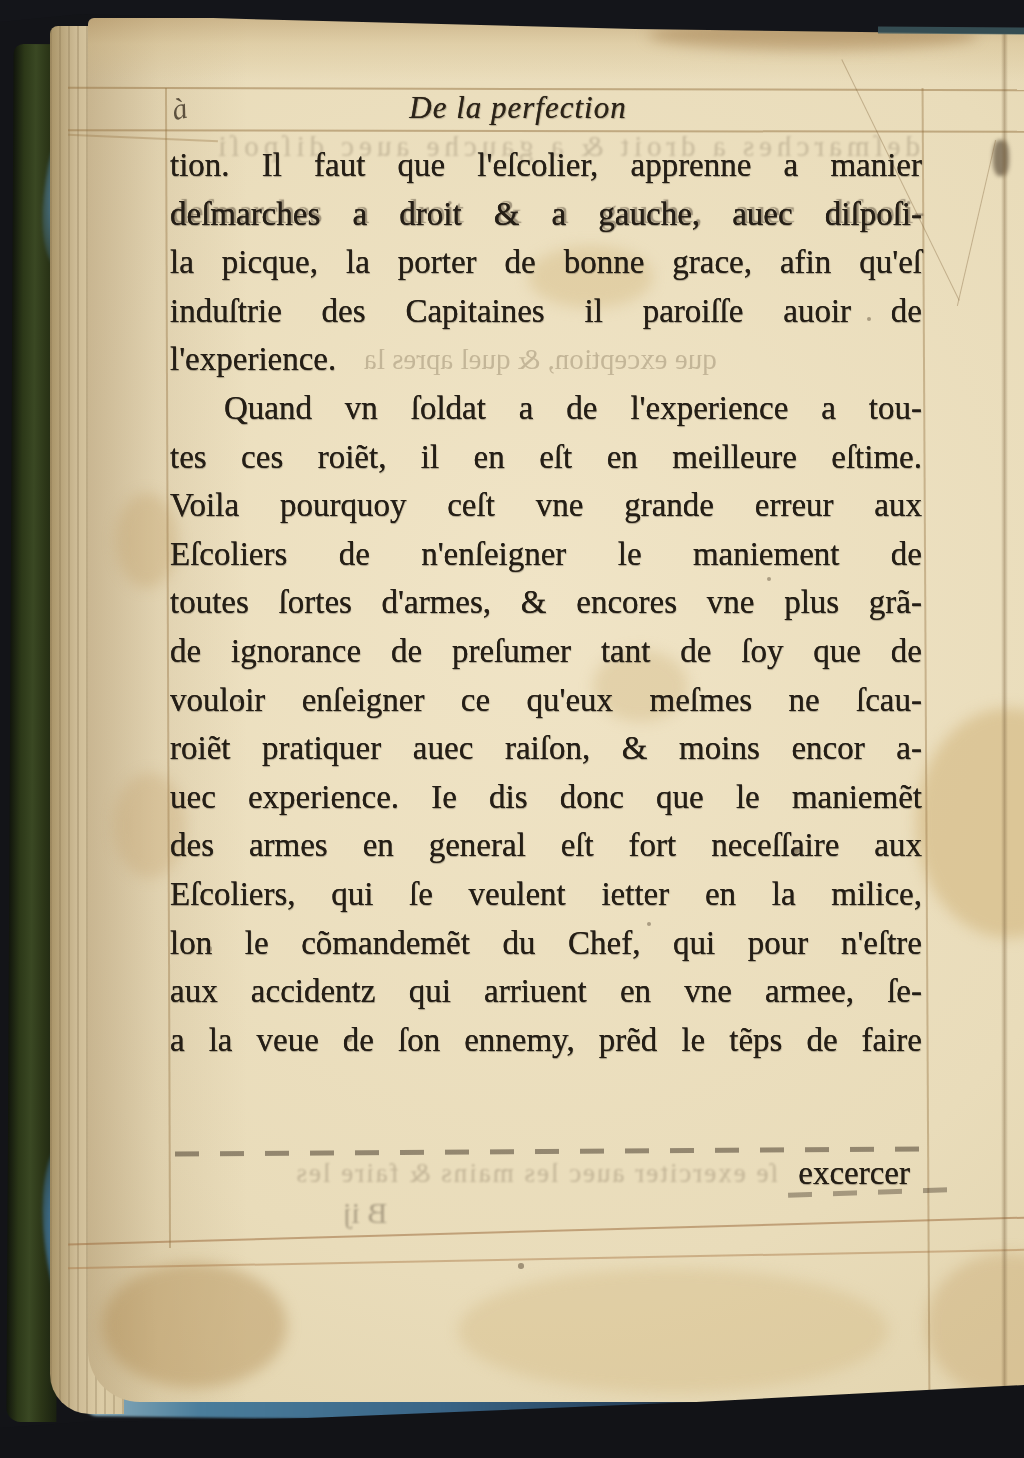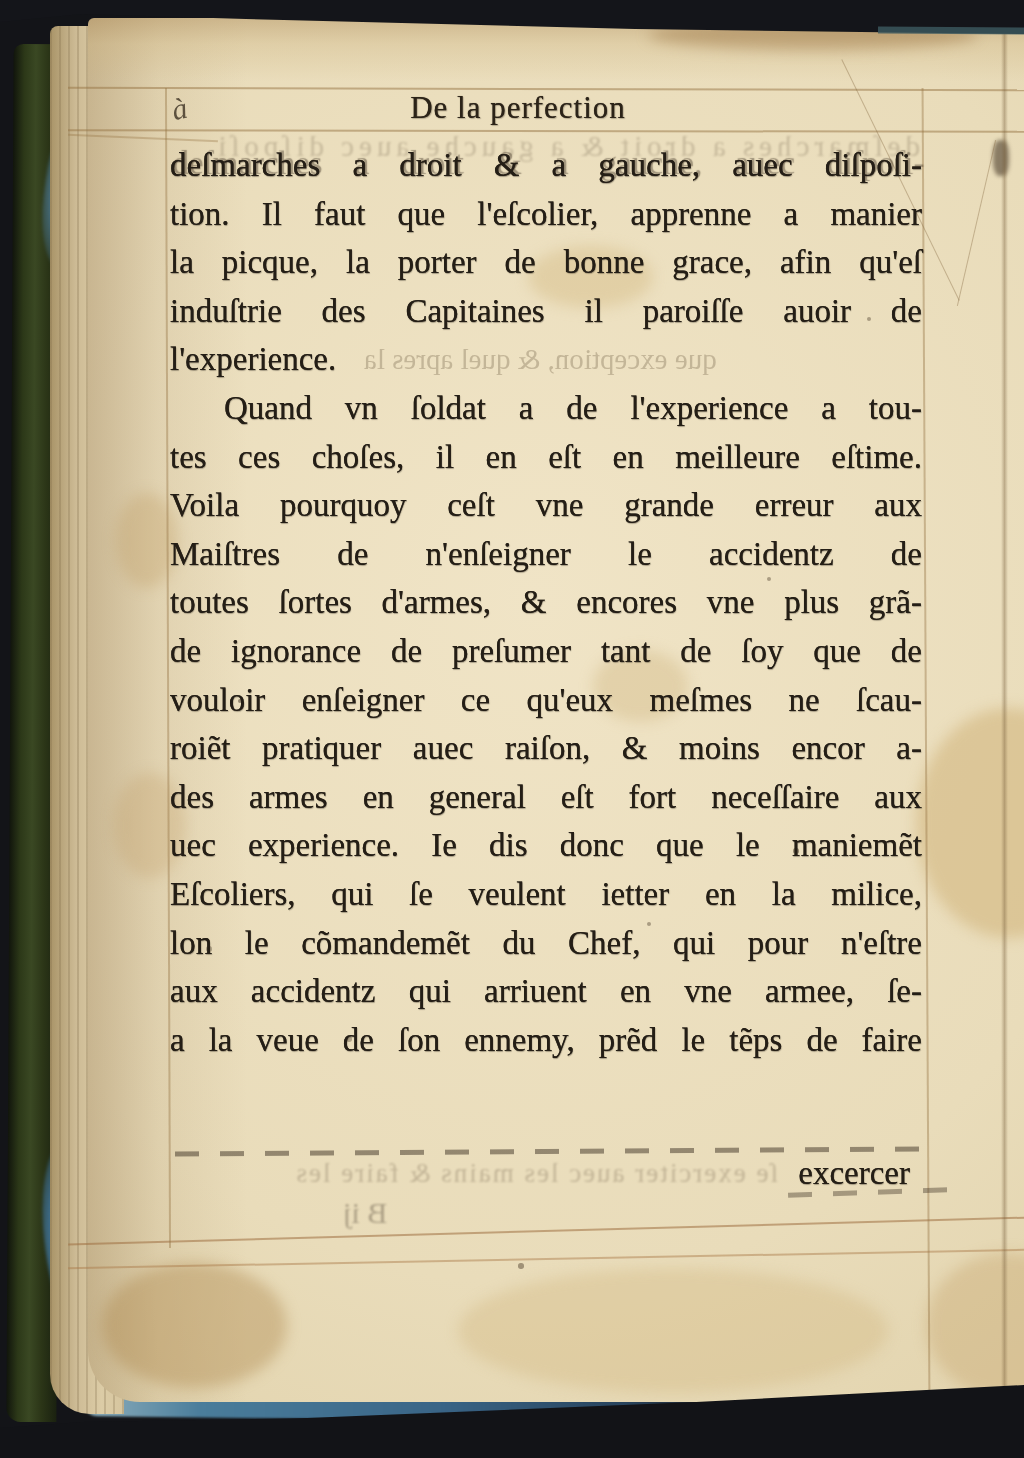--- a/index.html
+++ b/index.html
@@ -72,21 +72,21 @@
   .s9{left:560px;top:2px;width:330px;height:30px;background:rgba(150,110,60,.42);}
   .smudge{left:905px;top:122px;width:16px;height:36px;background:rgba(60,45,30,.55);filter:blur(2px);border-radius:40%;}
   .specks{position:absolute;left:0;top:0;width:2px;height:2px;border-radius:50%;background:rgba(70,55,38,.0);
     box-shadow:707px 832px 0 2px rgba(70,55,38,.5),432px 1247px 0 2px rgba(70,55,38,.45),
       151px 682px 0 1px rgba(70,55,38,.5),560px 905px 0 1px rgba(70,55,38,.4),
       260px 1020px 0 2px rgba(70,55,38,.35),680px 560px 0 1px rgba(70,55,38,.4),
       780px 300px 0 1px rgba(70,55,38,.4),120px 930px 0 2px rgba(70,55,38,.35);}
 
   
   .running-title{position:absolute;left:250px;top:72px;width:360px;text-align:center;
-    font-size:31px;letter-spacing:1px;color:#2b2318;
+    font-style:italic;font-size:31px;letter-spacing:1px;color:#2b2318;
     text-shadow:0 0 .7px rgba(40,30,20,.8),1px 1px 1px rgba(40,30,20,.25);}
   .hand-mark{position:absolute;left:84px;top:74px;font-style:italic;font-size:30px;color:#463b2b;
     transform:rotate(-12deg);opacity:.85;}
 
   .textblock{position:absolute;left:82px;top:123px;width:752px;color:#241e16;font-size:33px;}
   .line{height:48.6px;line-height:48.6px;white-space:nowrap;
     text-shadow:0 0 .6px rgba(35,28,20,.85),.5px .5px .9px rgba(35,28,20,.35);}
   .j{text-align:justify;text-align-last:justify;}
   .indent{text-indent:54px;}
   .dbl{text-shadow:0 0 .6px rgba(35,28,20,.9),2.4px -2px 1px rgba(50,38,26,.4),.5px .5px 1px rgba(35,28,20,.4);}
@@ -146,35 +146,35 @@
     <div class="rule rv rvr"></div>
     <div class="crease cr1"></div>
     <div class="crease cr2"></div>
     <div class="fold-right"></div>
 
     <div class="hand-mark">à</div>
     <div class="running-title">De la perfection</div>
     <div class="setoff-top">deſmarches a droit &amp; a gauche auec diſpoſi</div>
 
     <div class="textblock">
+      <div class="line j">tion. Il faut que l'eſcolier, apprenne a manier</div>
       <div class="line j dbl">deſmarches a droit &amp; a gauche, auec diſpoſi-</div>
-      <div class="line j">tion. Il faut que l'eſcolier, apprenne a manier</div>
       <div class="line j">la picque, la porter de bonne grace, afin qu'eſ</div>
       <div class="line j">induſtrie des Capitaines il paroiſſe auoir de</div>
       <div class="line short"><span>l'experience.</span><span class="mir st-line6">que exception, &amp; quel apres la</span></div>
       <div class="line j indent">Quand vn ſoldat a de l'experience a tou-</div>
-      <div class="line j">tes ces choſes, il en eſt en meilleure eſtime.</div>
+      <div class="line j">tes ces roiẽt, il en eſt en meilleure eſtime.</div>
       <div class="line j">Voila pourquoy ceſt vne grande erreur aux</div>
-      <div class="line j">Maiſtres de n'enſeigner le accidentz de</div>
+      <div class="line j">Eſcoliers de n'enſeigner le maniement de</div>
       <div class="line j">toutes ſortes d'armes, &amp; encores vne plus grã-</div>
       <div class="line j">de ignorance de preſumer tant de ſoy que de</div>
       <div class="line j">vouloir enſeigner ce qu'eux meſmes ne ſcau-</div>
       <div class="line j">roiẽt pratiquer auec raiſon, &amp; moins encor a-</div>
+      <div class="line j">uec experience. Ie dis donc que le maniemẽt</div>
       <div class="line j">des armes en general eſt fort neceſſaire aux</div>
-      <div class="line j">uec experience. Ie dis donc que le maniemẽt</div>
       <div class="line j">Eſcoliers, qui ſe veulent ietter en la milice,</div>
       <div class="line j">lon le cõmandemẽt du Chef, qui pour n'eſtre</div>
       <div class="line j">aux accidentz qui arriuent en vne armee, ſe-</div>
       <div class="line j">a la veue de ſon ennemy, prẽd le tẽps de faire</div>
     </div>
 
     <div class="dashes d1"></div>
     <div class="showthrough-bottom">ſe exerciter auec les mains &amp; faire les</div>
     <div class="catchword-row">excercer</div>
     <div class="dashes d2"></div>

